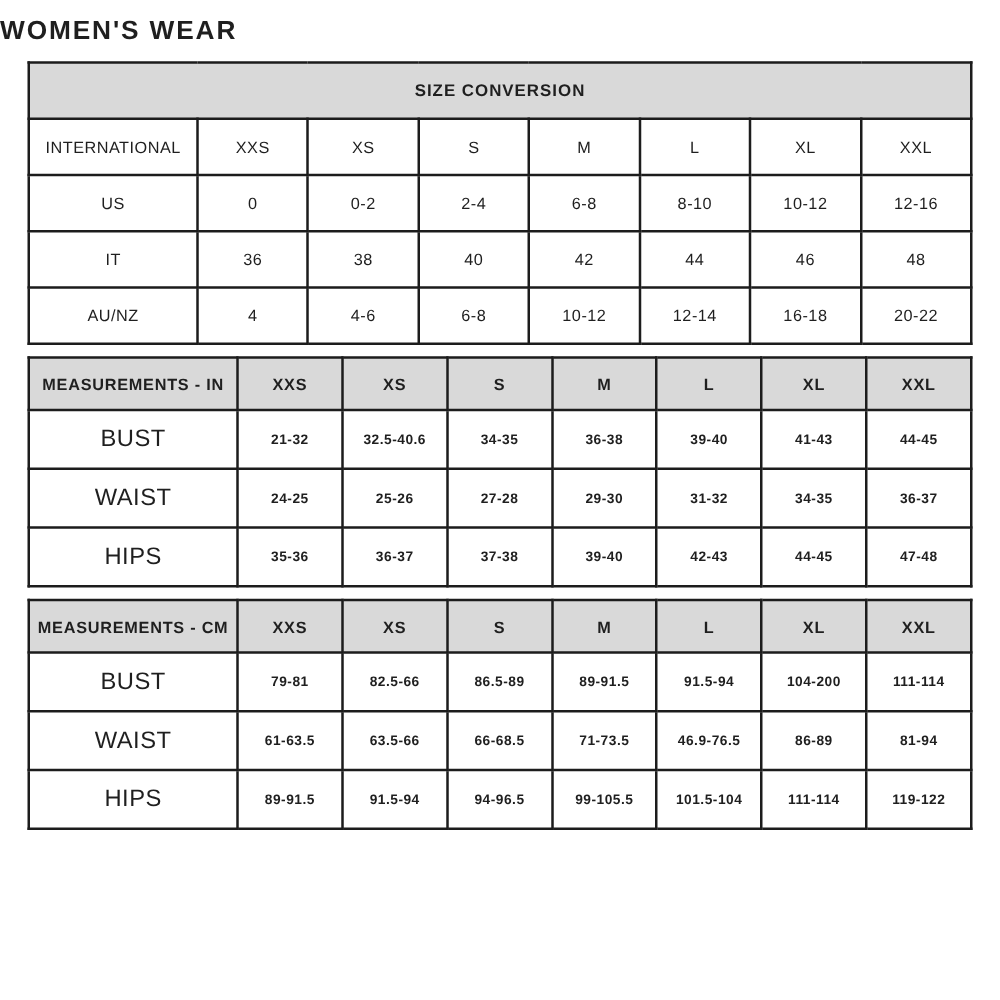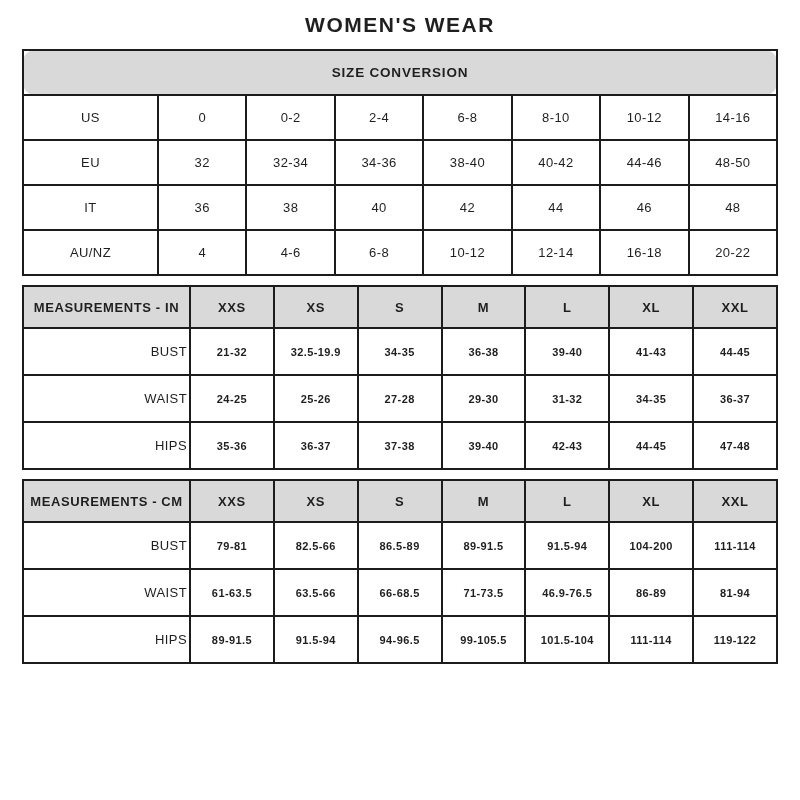--- a/index.html
+++ b/index.html
@@ -10,21 +10,21 @@
   *{box-sizing:border-box;margin:0;padding:0;}
   html,body{width:800px;background:#ffffff;}
   body{
     font-family:"Liberation Sans", sans-serif;
     color:var(--text);
     width:800px;
     height:800px;
     overflow:hidden;
   }
   .page-title{
-    text-align:center;
+    text-align:left;
     font-size:21px;
     font-weight:bold;
     letter-spacing:1.5px;
     padding-top:13px;
     margin-bottom:12px;
   }
   table{
     border-collapse:collapse;
     table-layout:fixed;
     width:756px;
@@ -38,82 +38,80 @@
     letter-spacing:0.4px;
     padding:0 2px;
   }
   
   #size-table .title-cell{
     background:var(--header-bg);
     font-weight:bold;
     font-size:13.5px;
     height:45px;
     letter-spacing:0.8px;
-    border-radius:12px;
   }
   #size-table .hdr, #size-table .lbl, #size-table .val{
     font-weight:normal;
     font-size:13px;
     height:45px;
   }
   
   .meas .hdr{
     background:var(--header-bg);
     font-weight:bold;
     font-size:13px;
     height:42px;
     letter-spacing:0.6px;
     margin-top:15px;
   }
   .meas .lbl{
     font-weight:normal;
-    font-size:13px;
+    font-size:19px;
     height:47px;
-    text-align:right;
   }
   .meas .val{
     font-weight:bold;
     font-size:11px;
     height:47px;
   }
 </style>
 </head>
 <body>
 
 <div class="page-title">WOMEN'S WEAR</div>
 
 <table id="size-table">
   <colgroup>
       <col style="width:135px">
     </colgroup>
   <thead>
     <tr>
       <th class="title-cell" colspan="8">SIZE CONVERSION</th>
     </tr>
+    <tr>
+        <th class="hdr">INTERNATIONAL</th>
+        <th class="hdr">XXS</th>
+        <th class="hdr">XS</th>
+        <th class="hdr">S</th>
+        <th class="hdr">M</th>
+        <th class="hdr">L</th>
+        <th class="hdr">XL</th>
+        <th class="hdr">XXL</th>
+      </tr>
   </thead>
   <tbody>
       <tr>
         <th class="lbl">US</th>
         <td class="val">0</td>
         <td class="val">0-2</td>
         <td class="val">2-4</td>
         <td class="val">6-8</td>
         <td class="val">8-10</td>
         <td class="val">10-12</td>
-        <td class="val">14-16</td>
-      </tr>
-      <tr>
-        <th class="lbl">EU</th>
-        <td class="val">32</td>
-        <td class="val">32-34</td>
-        <td class="val">34-36</td>
-        <td class="val">38-40</td>
-        <td class="val">40-42</td>
-        <td class="val">44-46</td>
-        <td class="val">48-50</td>
+        <td class="val">12-16</td>
       </tr>
       <tr>
         <th class="lbl">IT</th>
         <td class="val">36</td>
         <td class="val">38</td>
         <td class="val">40</td>
         <td class="val">42</td>
         <td class="val">44</td>
         <td class="val">46</td>
         <td class="val">48</td>
@@ -144,21 +142,21 @@
         <th class="hdr">M</th>
         <th class="hdr">L</th>
         <th class="hdr">XL</th>
         <th class="hdr">XXL</th>
       </tr>
     </thead>
   <tbody>
       <tr>
         <th class="lbl">BUST</th>
         <td class="val">21-32</td>
-        <td class="val">32.5-19.9</td>
+        <td class="val">32.5-40.6</td>
         <td class="val">34-35</td>
         <td class="val">36-38</td>
         <td class="val">39-40</td>
         <td class="val">41-43</td>
         <td class="val">44-45</td>
       </tr>
       <tr>
         <th class="lbl">WAIST</th>
         <td class="val">24-25</td>
         <td class="val">25-26</td>

